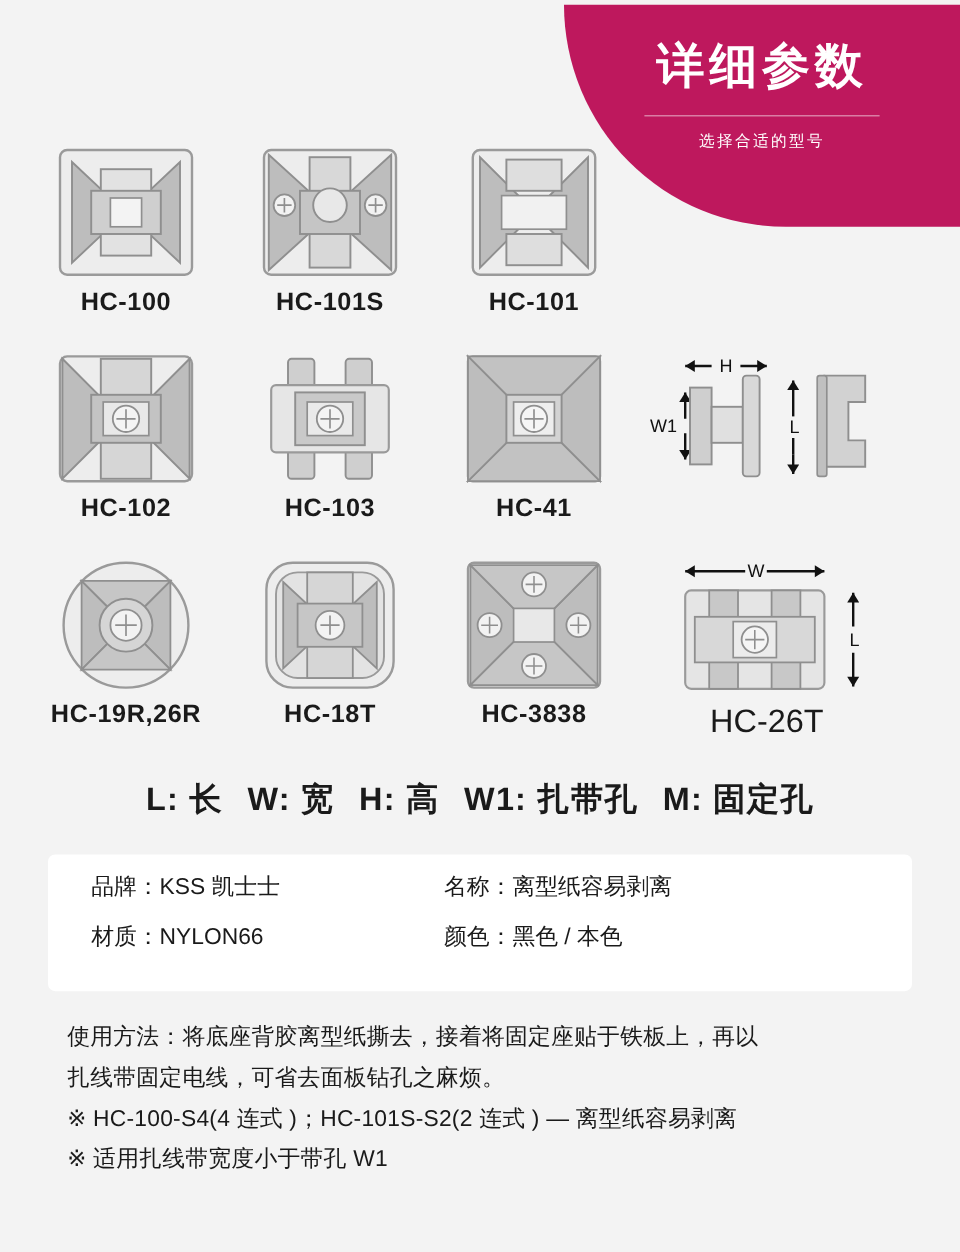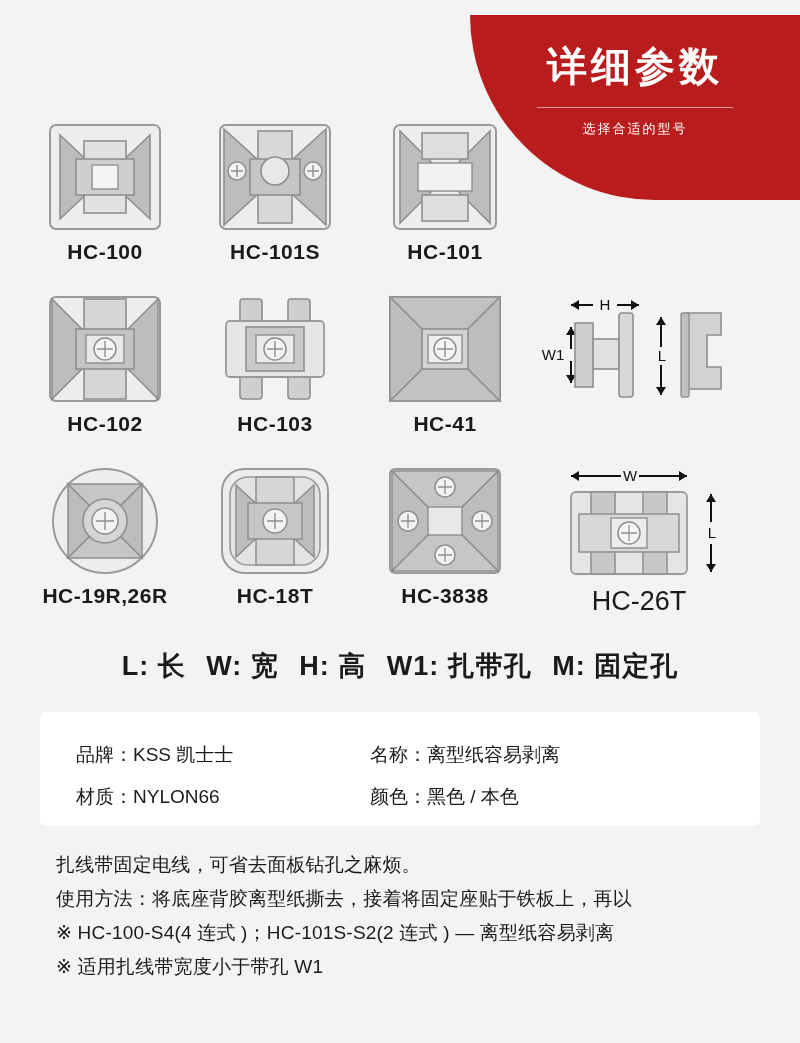--- a/index.html
+++ b/index.html
@@ -14,23 +14,23 @@
   .page{
     position:relative;
     width:800px;height:1043px;
     background:#f3f3f3;
     overflow:hidden;
   }
 
   
   .banner{
     position:absolute;
-    top:15px;right:0;
+    top:4px;right:0;
     width:330px;height:185px;
-    background:#b91c1c;
+    background:#be185d;
     border-bottom-left-radius:185px;
     overflow:hidden;
   }
   .banner-inner{
     position:absolute;
     left:0;right:0;top:26px;
     text-align:center;
     color:#ffffff;
   }
   .banner-title{
@@ -112,21 +112,21 @@
     left:40px;top:712px;
     width:720px;
     background:#ffffff;
     border-radius:6px;
     padding:14px 0 16px 0;
     box-sizing:border-box;
   }
   .spec-row{
     display:flex;
     height:42px;
-    align-items:flex-end;
+    align-items:flex-start;
   }
   .spec-cellA{
     width:330px;
     padding-left:36px;
     box-sizing:border-box;
     font-size:19px;
   }
   .spec-cellB{
     flex:1;
     font-size:19px;
@@ -396,19 +396,19 @@
       <div class="spec-cellA">品牌：KSS 凯士士</div>
       <div class="spec-cellB">名称：离型纸容易剥离</div>
     </div>
     <div class="spec-row">
       <div class="spec-cellA">材质：NYLON66</div>
       <div class="spec-cellB">颜色：黑色 / 本色</div>
     </div>
   </div>
 
   <div class="usage">
+    <p>使用方法：将底座背胶离型纸撕去，接着将固定座贴于铁板上，再以</p>
     <p>扎线带固定电线，可省去面板钻孔之麻烦。</p>
-    <p>使用方法：将底座背胶离型纸撕去，接着将固定座贴于铁板上，再以</p>
     <p>※ HC-100-S4(4 连式 )；HC-101S-S2(2 连式 ) — 离型纸容易剥离</p>
     <p>※ 适用扎线带宽度小于带孔 W1</p>
   </div>
 
 </div>
 
 </body></html>

